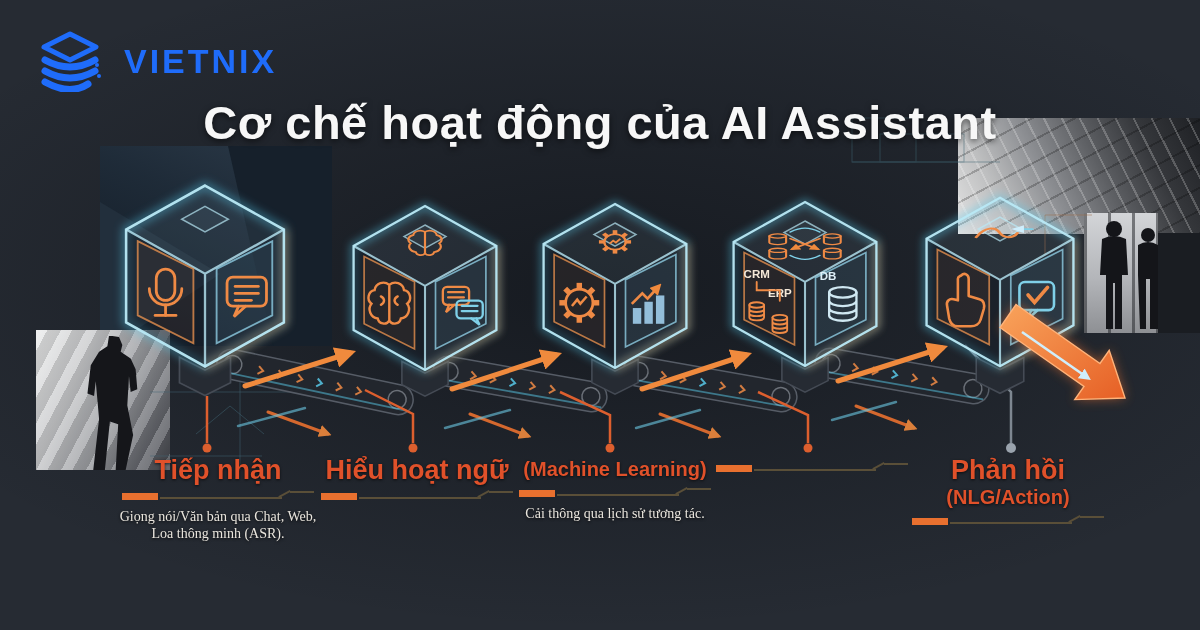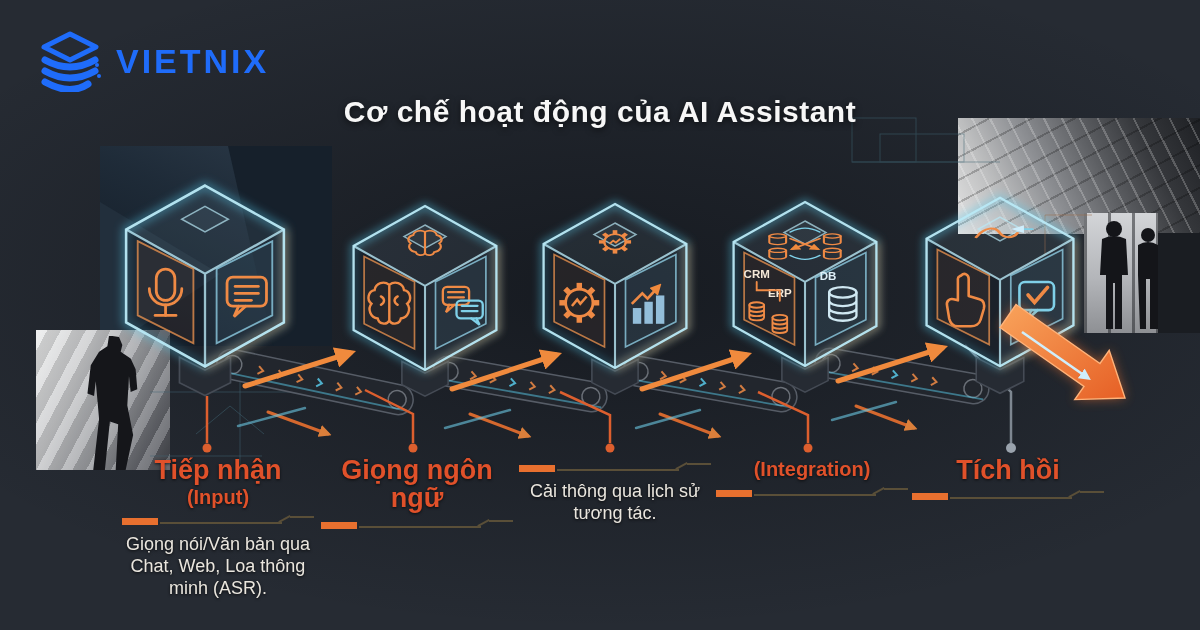--- a/index.html
+++ b/index.html
@@ -6,25 +6,25 @@
   body{
     width:1200px;height:630px;position:relative;overflow:hidden;
     background:#262b33;
     font-family:"Liberation Sans",sans-serif;
   }
   .bg-vignette{
     position:absolute;inset:0;z-index:0;
     background:radial-gradient(ellipse 760px 340px at 50% 46%, rgba(10,13,18,.55) 0%, rgba(10,13,18,.25) 55%, rgba(38,43,51,0) 100%);
   }
   
-  .logo{position:absolute;left:38px;top:30px;display:flex;align-items:center;gap:14px;z-index:5;}
+  .logo{position:absolute;left:38px;top:30px;display:flex;align-items:center;gap:22px;z-index:5;}
   .logo-text{font-size:34px;font-weight:700;letter-spacing:3px;color:#1f6cfa;}
   .page-title{
     position:absolute;left:0;top:95px;width:1200px;text-align:center;z-index:5;
-    font-size:30px;font-weight:700;color:#f7f7f7;letter-spacing:.5px;
+    font-size:47px;font-weight:700;color:#f7f7f7;letter-spacing:.5px;
     text-shadow:0 2px 6px rgba(0,0,0,.6);
   }
   
   .photo{position:absolute;z-index:1;}
   .ph-left-abstract{
     left:100px;top:146px;width:232px;height:200px;
     background:
       linear-gradient(205deg, rgba(46,62,78,.85) 0%, rgba(30,44,58,.85) 38%, rgba(14,22,32,.9) 100%);
   }
   .ph-left-abstract .tri1{position:absolute;left:0;top:40px;width:120px;height:160px;background:#222f3c;clip-path:polygon(0 10%,100% 55%,10% 100%,0 100%);}
@@ -57,21 +57,21 @@
   .steps{position:absolute;left:0;top:4px;width:1056px;height:630px;z-index:4;}
   .step-col{position:absolute;width:204px;text-align:center;top:452px;}
   .step-title{font-size:27px;font-weight:700;color:#e0512a;line-height:1.05;text-shadow:0 1px 3px rgba(0,0,0,.7);}
   .step-sub{font-size:20px;font-weight:700;color:#e0512a;margin-top:2px;text-shadow:0 1px 3px rgba(0,0,0,.7);}
   .divider{position:relative;height:10px;margin:7px 6px 8px 6px;}
   .d-block{position:absolute;left:0;top:2px;width:36px;height:7px;background:#e8702f;}
   .d-line1{position:absolute;left:38px;right:32px;top:6px;height:2px;background:#5a4f38;}
   .d-diag{position:absolute;right:23px;top:2px;width:13px;height:2px;background:#5a4f38;transform:rotate(-28deg);}
   .d-line2{position:absolute;right:0;top:0;width:24px;height:2px;background:#5a4f38;}
   .step-desc{
-    font-family:Liberation Sans, sans-serif;font-size:18px;line-height:1.2;color:#eae6de;
+    font-family:Liberation Serif, serif;font-size:14px;line-height:1.2;color:#eae6de;
     text-shadow:0 1px 3px rgba(0,0,0,.8);
   }
   .scene{position:absolute;inset:0;z-index:2;}
 </style>
 </head>
 <body>
 
 <div class="bg-vignette"></div>
 
 <div class="photo ph-left-abstract">
@@ -366,58 +366,58 @@
   <g>
     <path d="M1000,327.5 L1084,386.5 L1074.8,399.6 L1125,398 L1109.2,350.4 L1100,363.5 L1016,304.5 Z" fill="#e8702f" opacity=".6" filter="url(#blur6)"></path>
     <path d="M1000,327.5 L1084,386.5 L1074.8,399.6 L1125,398 L1109.2,350.4 L1100,363.5 L1016,304.5 Z" fill="url(#exitGrad)" stroke="#ffb37a" stroke-width="1.4"></path>
     <path d="M1022,332 L1088,378" stroke="#cfeefc" stroke-width="2.6" fill="none" marker-end="url(#mC)"></path>
   </g>
 </svg>
 
 <div class="steps">
   <div class="step-col" style="left:116px">
     <div class="step-title">Tiếp nhận</div>
-    <div class="step-sub">(Input)</div>
     <div class="divider">
         <span class="d-block"></span>
         <span class="d-line1"></span>
         <span class="d-diag"></span>
         <span class="d-line2"></span>
       </div>
     <div class="step-desc">Giọng nói/Văn bản qua Chat, Web, Loa thông minh (ASR).</div>
   </div>
   <div class="step-col" style="left:315px">
-    <div class="step-title">Giọng ngôn ngữ</div>
+    <div class="step-title">Hiểu hoạt ngữ</div>
     <div class="divider">
         <span class="d-block"></span>
         <span class="d-line1"></span>
         <span class="d-diag"></span>
         <span class="d-line2"></span>
       </div>
   </div>
   <div class="step-col" style="left:513px">
+    <div class="step-sub">(Machine Learning)</div>
     <div class="divider">
         <span class="d-block"></span>
         <span class="d-line1"></span>
         <span class="d-diag"></span>
         <span class="d-line2"></span>
       </div>
     <div class="step-desc">Cải thông qua lịch sử tương tác.</div>
   </div>
   <div class="step-col" style="left:710px">
-    <div class="step-sub">(Integration)</div>
     <div class="divider">
         <span class="d-block"></span>
         <span class="d-line1"></span>
         <span class="d-diag"></span>
         <span class="d-line2"></span>
       </div>
   </div>
   <div class="step-col" style="left:906px">
-    <div class="step-title">Tích hồi</div>
+    <div class="step-title">Phản hồi</div>
+    <div class="step-sub">(NLG/Action)</div>
     <div class="divider">
         <span class="d-block"></span>
         <span class="d-line1"></span>
         <span class="d-diag"></span>
         <span class="d-line2"></span>
       </div>
   </div>
 </div>
 
 </body></html>

